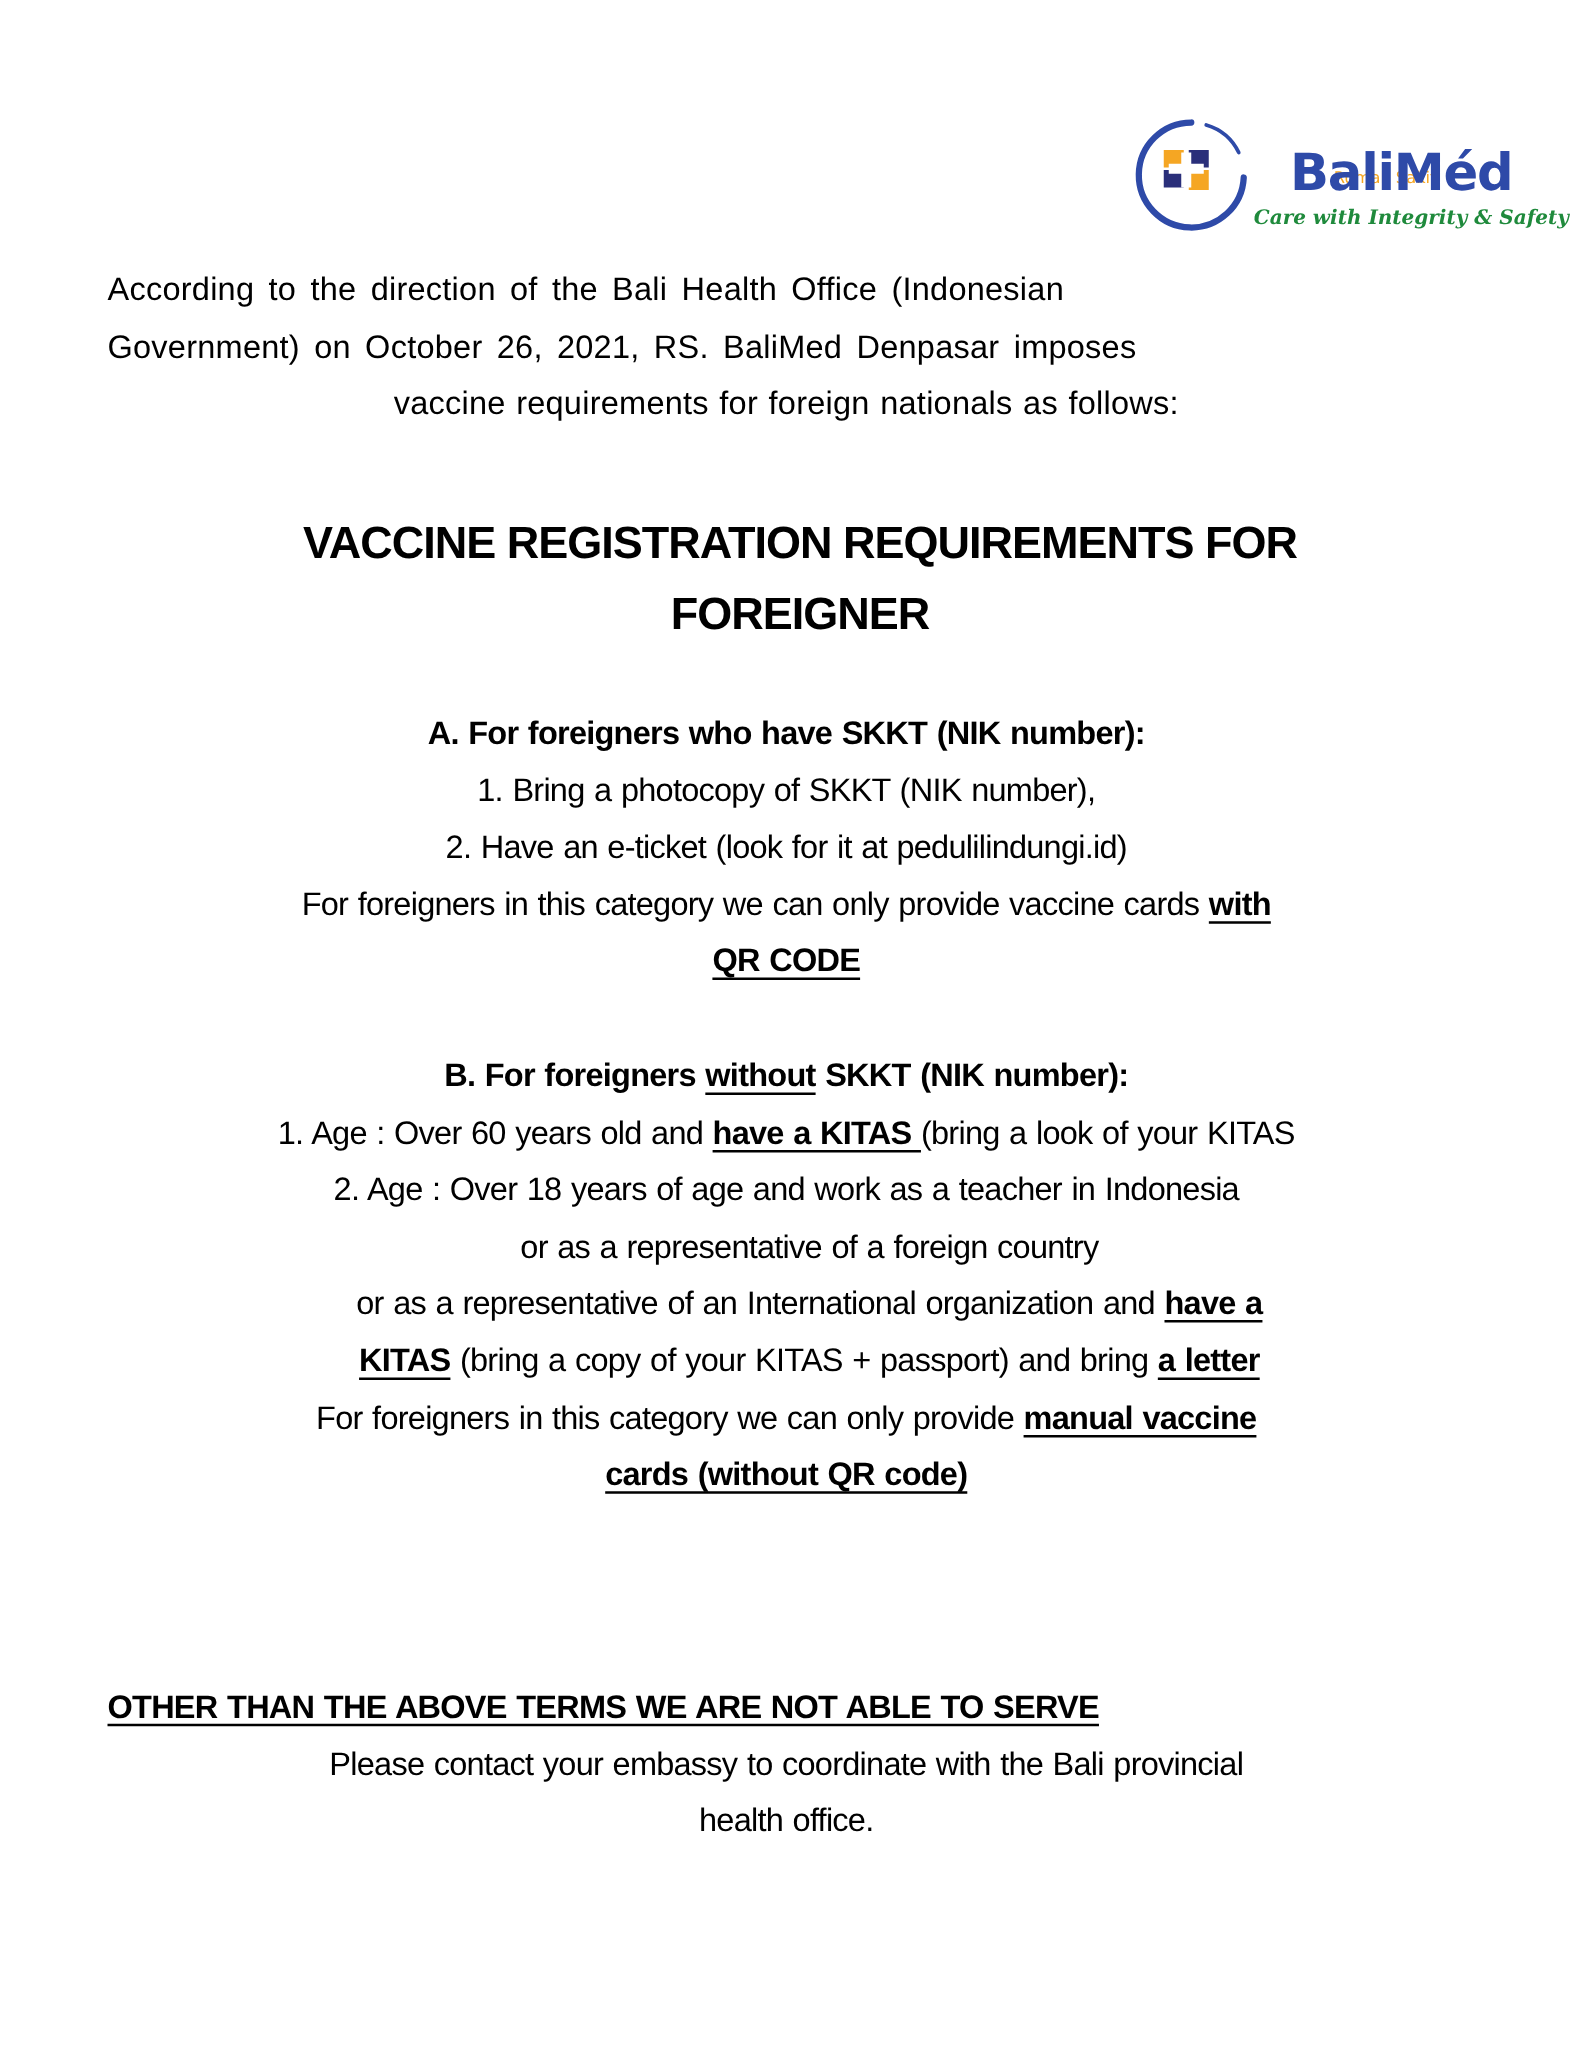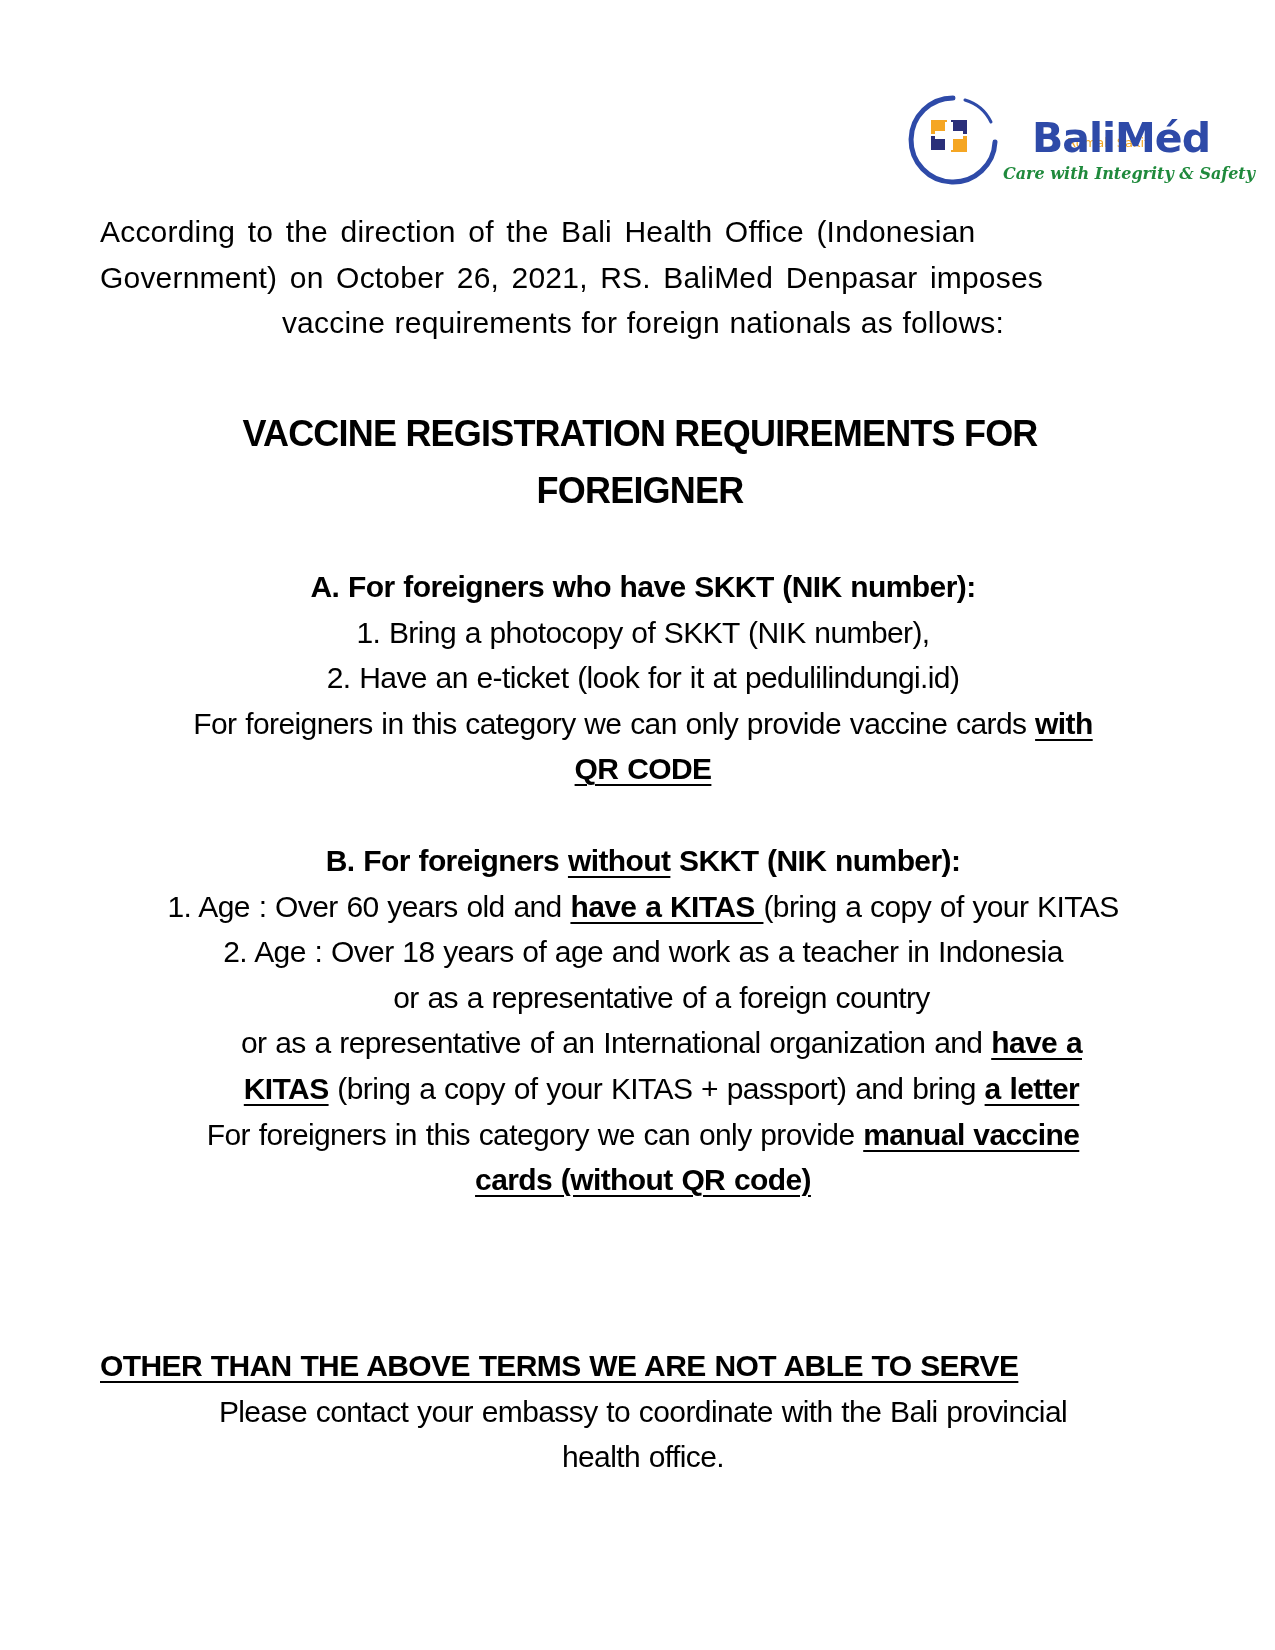--- a/index.html
+++ b/index.html
@@ -7,21 +7,21 @@
          font-family: "Liberation Sans", sans-serif; color: #000; }
   .logo { position: absolute; left: 905px; top: 92px; width: 275px; height: 95px; }
   .logo svg { display: block; }
   .logo .rs { position: absolute; left: 162px; top: 14px; font-family: "DejaVu Sans", sans-serif;
               font-size: 13px; color: #f5a623; font-weight: normal; white-space: nowrap; margin-top: 29px; }
   .logo .bm { position: absolute; left: 95px; top: 22px; font-family: "DejaVu Sans", sans-serif;
               font-weight: bold; font-size: 41px; letter-spacing: -1px; color: #2e4aa8; white-space: nowrap; margin-left: 32px; }
   .logo .tag { position: absolute; left: 98px; top: 72px; font-family: "DejaVu Serif", serif;
                font-style: italic; font-weight: bold; font-size: 16px; color: #1f8a3c; white-space: nowrap; }
 
-  .text { position: absolute; left: 100px; width: 1086px; font-size: 30px; line-height: 45.6px;
+  .text { position: absolute; left: 86px; width: 1086px; font-size: 26px; line-height: 45.6px;
           letter-spacing: -0.6px; word-spacing: 1px; }
   .just { text-align: justify; text-align-last: left; letter-spacing: 0.2px; word-spacing: 4px; }
   .line { display: block; white-space: nowrap; text-align: center; }
   .ind { padding-left: 37px; }
   b, .b { font-weight: bold; margin-top: 16px; }
   .u { text-decoration: underline; text-decoration-thickness: 2px; text-underline-offset: 5px; }
   .title { position: absolute; left: 97px; width: 1086px; text-align: center; font-weight: bold;
            font-size: 36px; line-height: 57px; letter-spacing: -0.8px; }
 </style>
 </head>
@@ -57,21 +57,21 @@
 <div class="text" style="top:548px;">
   <div class="line b">A. For foreigners who have SKKT (NIK number):</div>
   <div class="line">1. Bring a photocopy of SKKT (NIK number),</div>
   <div class="line">2. Have an e-ticket (look for it at pedulilindungi.id)</div>
   <div class="line"><span>For foreigners in this category we can only provide vaccine cards </span><span class="b u">with</span></div>
   <div class="line"><span class="b u">QR CODE</span></div>
 </div>
 
 <div class="text" style="top:822px;">
   <div class="line b"><span>B. For foreigners </span><span class="u">without</span><span> SKKT (NIK number):</span></div>
-  <div class="line"><span>1. Age : Over 60 years old and </span><span class="b u">have a KITAS </span><span>(bring a copy of your KITAS</span></div>
+  <div class="line"><span>1. Age : Over 60 years old and </span><span class="b u">have a KITAS </span><span>(bring a look of your KITAS</span></div>
   <div class="line">2. Age : Over 18 years of age and work as a teacher in Indonesia</div>
   <div class="line ind">or as a representative of a foreign country</div>
   <div class="line ind"><span>or as a representative of an International organization and </span><span class="b u">have a</span></div>
   <div class="line ind"><span class="b u">KITAS</span><span> (bring a copy of your KITAS + passport) and bring </span><span class="b u">a letter</span></div>
   <div class="line"><span>For foreigners in this category we can only provide </span><span class="b u">manual vaccine</span></div>
   <div class="line"><span class="b u">cards (without QR code)</span></div>
 </div>
 
 <div class="text" style="top:1327px;">
   <div class="line b u" style="display:inline-block;">OTHER THAN THE ABOVE TERMS WE ARE NOT ABLE TO SERVE</div>

